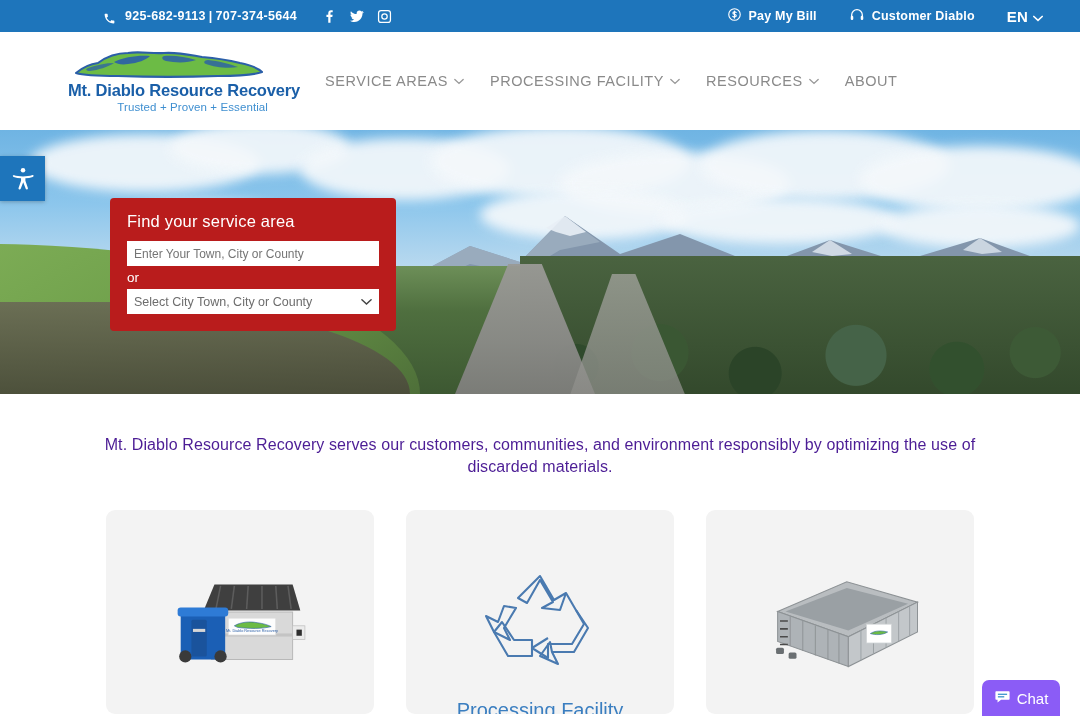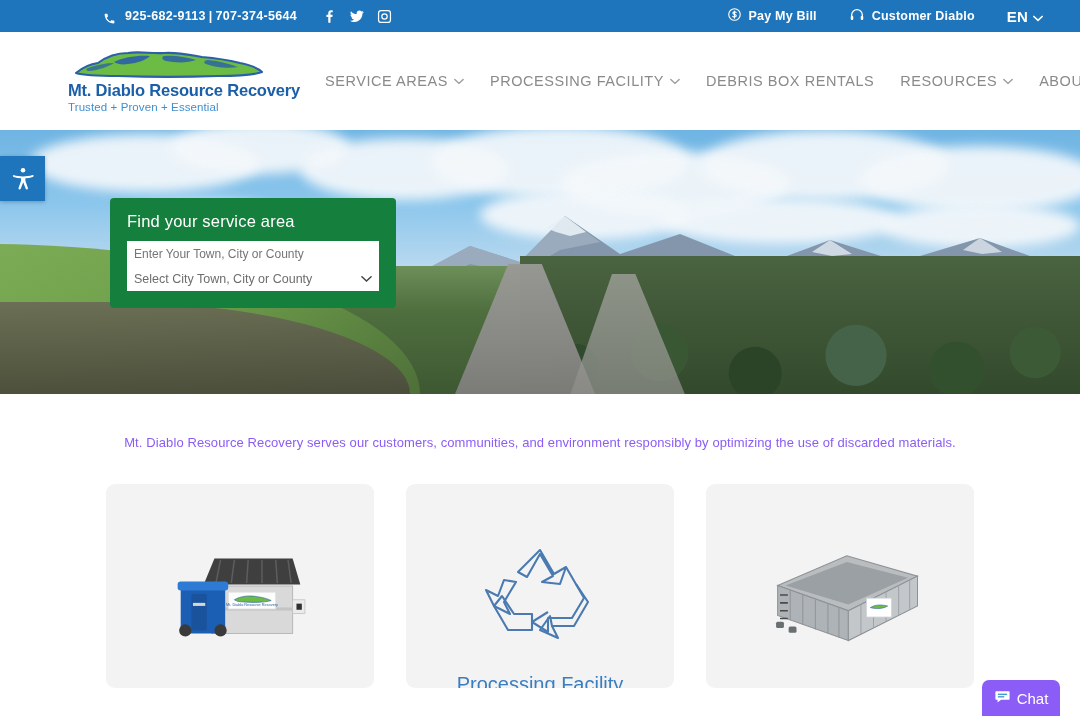--- a/index.html
+++ b/index.html
@@ -45,21 +45,21 @@
     position: relative;
   }
   .logo-wrap { margin-left: 68px; width: 200px; }
   .logo-svg { display:block; width: 200px; height: 30px; }
   .logo-name {
     color: #1a5fa8; font-weight: bold; font-size: 16.5px;
     letter-spacing: -0.2px; text-align: center; margin-top: 2px;
     white-space: nowrap;
   }
   .logo-tag {
-    color: #3f8fd0; font-size: 11.5px; text-align: left;
+    color: #3f8fd0; font-size: 11.5px; text-align: right;
     margin-top: 1px; letter-spacing: .1px;
   }
   nav.mainnav {
     display: flex; align-items: center; gap: 0px;
     margin-left: 44px;
   }
   .nav-item {
     display: flex; align-items: center; gap: 6px;
     color: #8a8a8a; font-size: 14.5px; letter-spacing: .55px;
     padding: 0 13px; white-space: nowrap;
@@ -123,21 +123,21 @@
     position:absolute; left:0; top:26px;
     width:45px; height:45px; background:#1e75bb;
     display:flex; align-items:center; justify-content:center;
     box-shadow: 0 1px 4px rgba(0,0,0,.25);
     z-index: 9;
   }
 
   
   .svc-box {
     position:absolute; left:110px; top:68px;
-    width:286px; background:#15803d;
+    width:286px; background:#b91c1c;
     border-radius: 4px;
     padding: 14px 17px 17px 17px;
     z-index: 8;
   }
   .svc-title {
     color:#fff; font-size:16.5px; margin-bottom:10px; letter-spacing:.2px;
   }
   .svc-input {
     width:100%; height:25px; border:none; background:#fff;
     font-size:12px; color:#7c7c7c; padding: 0 7px;
@@ -149,22 +149,22 @@
     width:100%; height:25px; border:none; background:#fff;
     font-size:12.5px; color:#6d6d6d; padding: 0 7px;
     font-family:"Liberation Sans", sans-serif;
     display:flex; align-items:center; justify-content:space-between;
   }
   .svc-select .chev { color:#444; font-size:11px; }
 
   
   .tagline {
     width: 880px; margin: 40px auto 0 auto;
-    text-align:center; color:#8b5cf6;
-    font-size:13px; line-height: 1.38; letter-spacing: .1px;
+    text-align:center; color:#4c1d95;
+    font-size:16px; line-height: 1.38; letter-spacing: .1px;
   }
 
   
   .cards {
     display:flex; gap: 32px; justify-content:center;
     margin-top: 32px;
   }
   .card {
     width: 268px; height: 204px;
     background:#f3f3f3; border-radius: 9px;
@@ -278,23 +278,20 @@
       </div>
       <div class="nav-item">
         <span>PROCESSING FACILITY</span>
         <span class="caret">
           <svg width="10" height="7" viewBox="0 0 12 8" fill="none" stroke="#9a9a9a" stroke-width="1.6">
               <path d="M1 1.6 6 6.3l5-4.7" stroke-linecap="round"></path>
             </svg>
         </span>
       </div>
       <div class="nav-item">
-        <span>DEBRIS BOX RENTALS</span>
-      </div>
-      <div class="nav-item">
         <span>RESOURCES</span>
         <span class="caret">
           <svg width="10" height="7" viewBox="0 0 12 8" fill="none" stroke="#9a9a9a" stroke-width="1.6">
               <path d="M1 1.6 6 6.3l5-4.7" stroke-linecap="round"></path>
             </svg>
         </span>
       </div>
       <div class="nav-item">
         <span>ABOUT</span>
 
@@ -336,20 +333,21 @@
     <div class="a11y">
       <svg width="26" height="26" viewBox="0 0 24 24" fill="#ffffff">
         <circle cx="12" cy="3.9" r="2.1"></circle>
         <path d="M3.2 8.3c2.8.9 5.7 1.3 8.8 1.3s6-.4 8.8-1.3c.6-.2 1 .2 1 .8 0 .5-.3.9-.8 1-2.2.7-4.5 1.1-6.8 1.3v2.3l2.3 6.7c.2.6-.1 1.1-.7 1.3-.5.2-1.1-.1-1.3-.7l-2.3-6-2.3 6c-.2.6-.8.9-1.3.7-.6-.2-.9-.7-.7-1.3l2.3-6.7v-2.3c-2.3-.2-4.6-.6-6.8-1.3-.5-.1-.8-.5-.8-1 0-.6.4-1 1-.8z"></path>
       </svg>
     </div>
 
     <div class="svc-box">
       <div class="svc-title">Find your service area</div>
       <input class="svc-input" type="text" placeholder="Enter Your Town, City or County" style="">
+      <div class="svc-or">or</div>
       <div class="svc-select">
         <span>Select City Town, City or County</span>
         <span class="chev">
           <svg width="11" height="8" viewBox="0 0 12 8" fill="none" stroke="#444" stroke-width="1.6">
               <path d="M1 1.6 6 6.3l5-4.7" stroke-linecap="round"></path>
             </svg>
         </span>
       </div>
     </div>
   </div>

